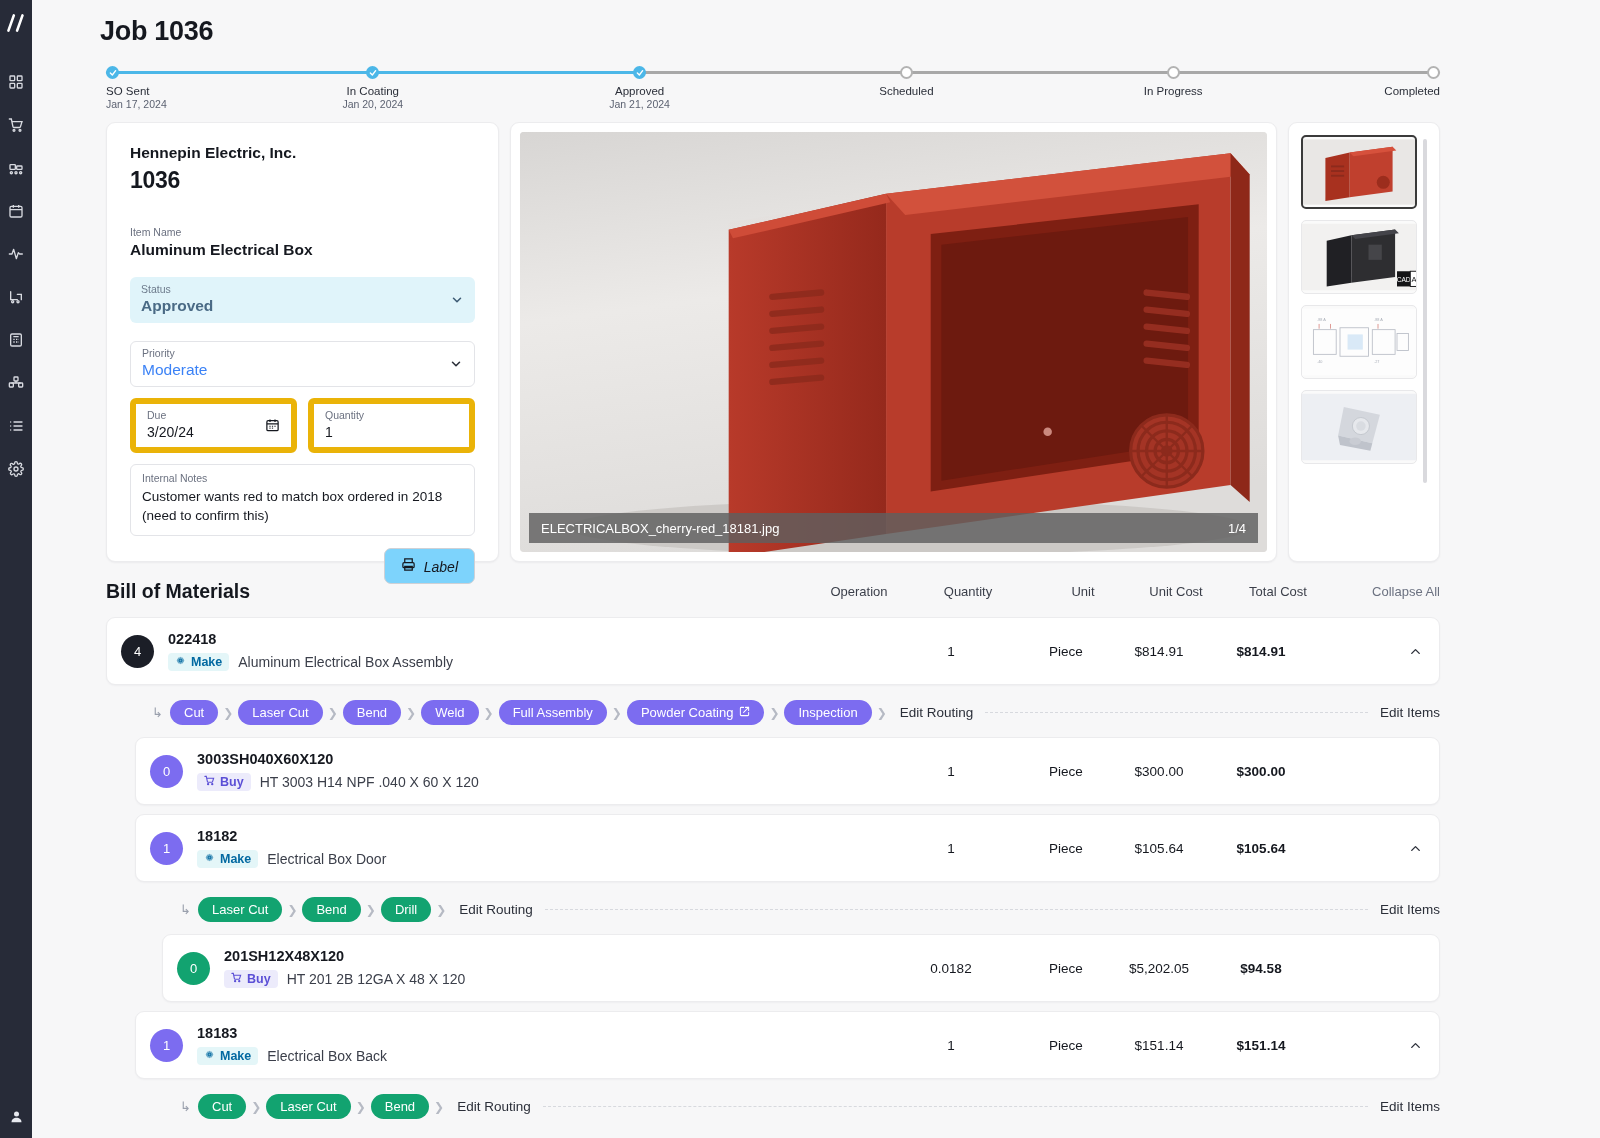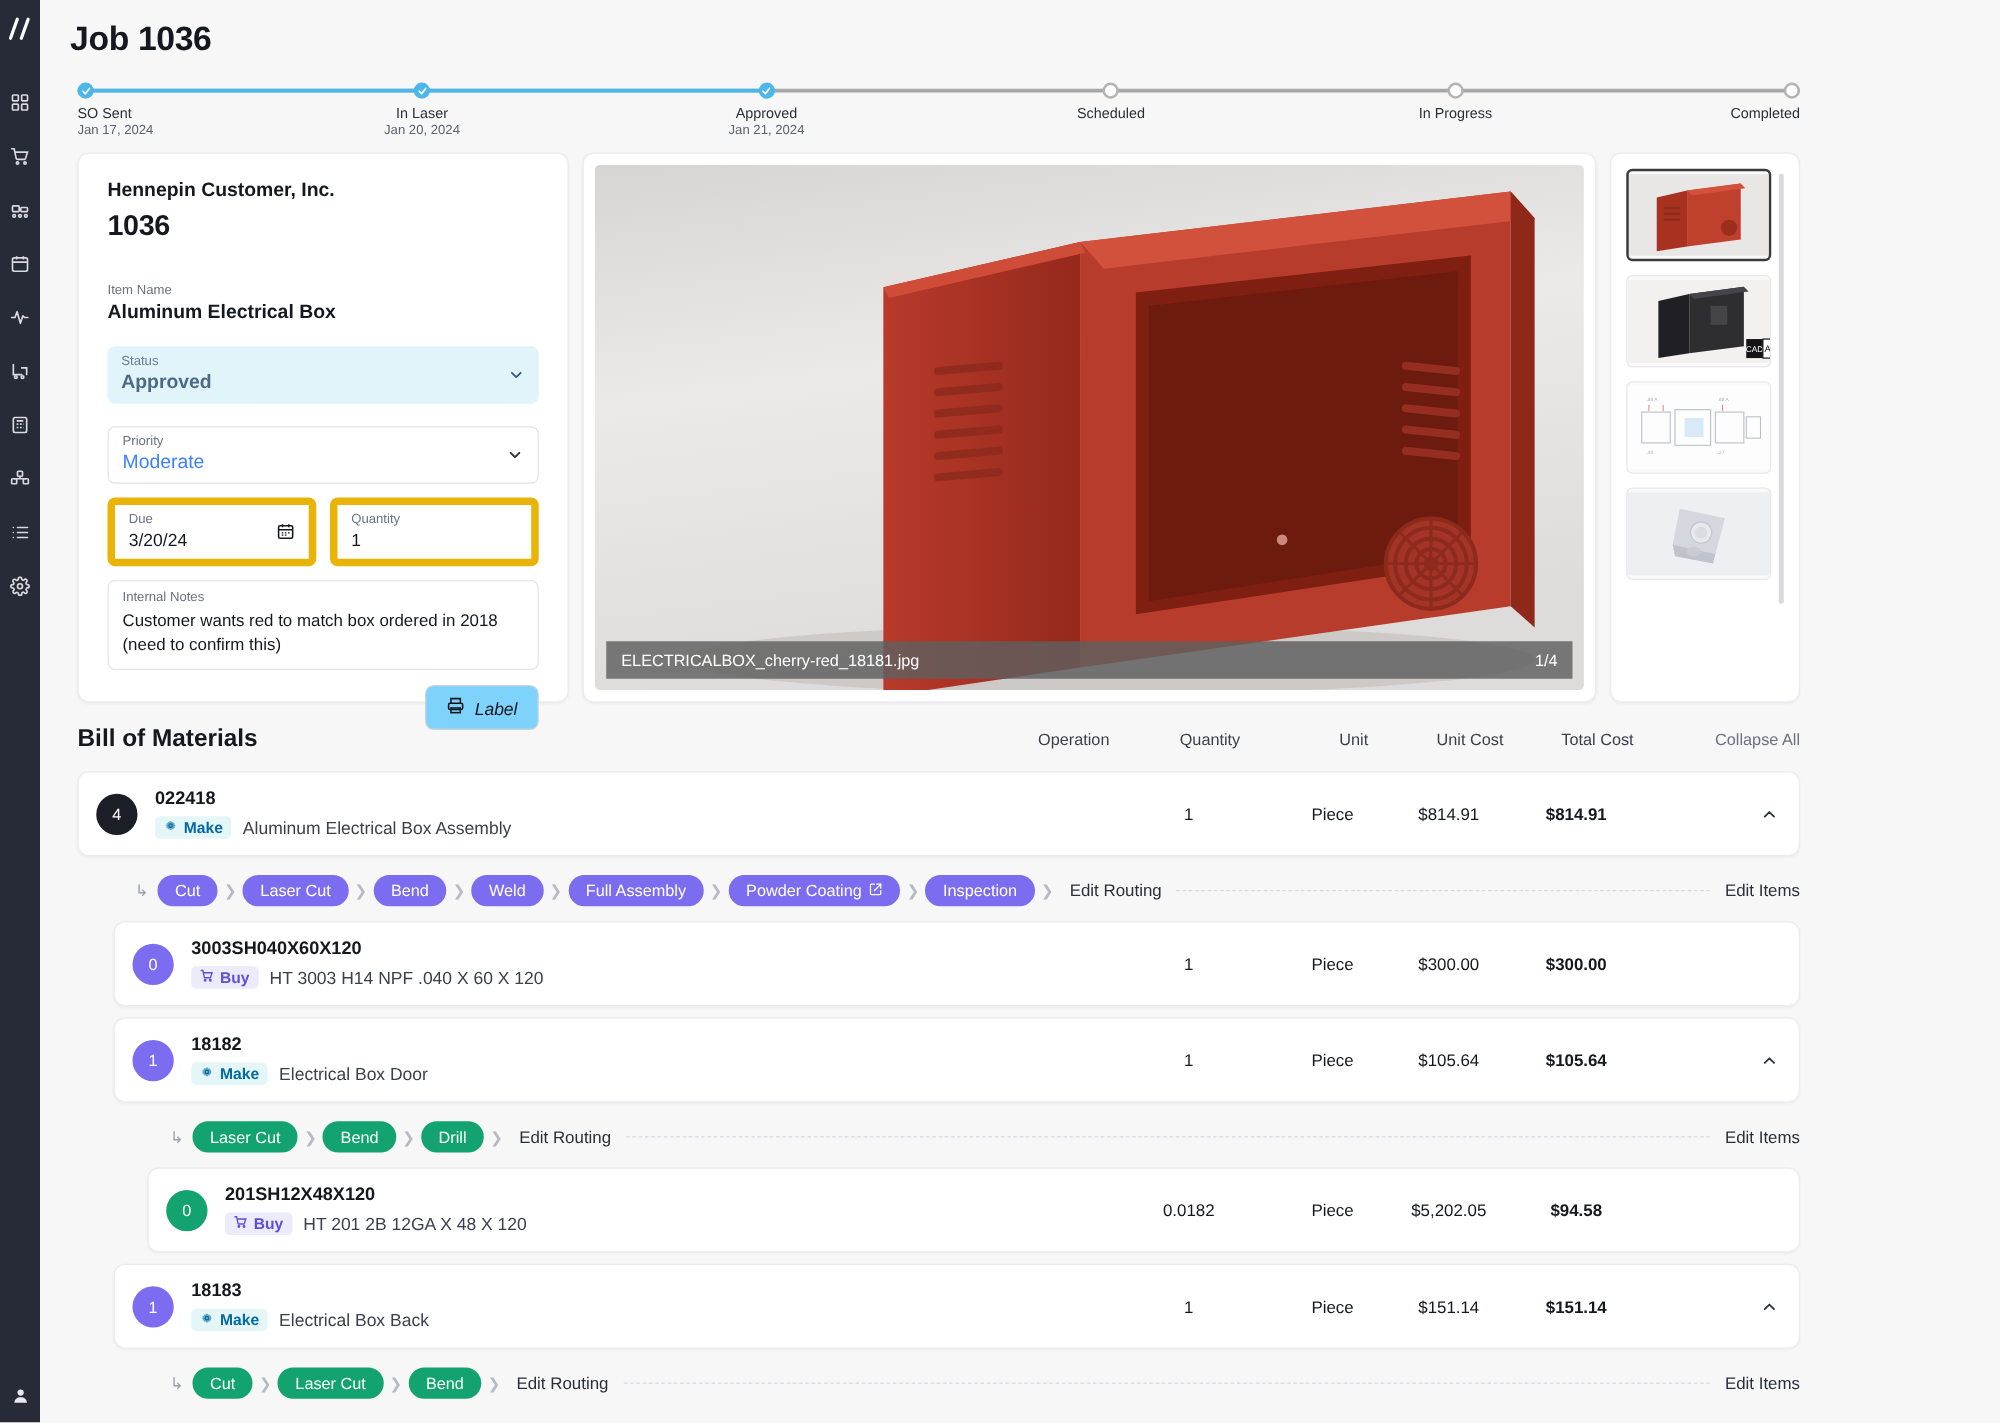--- a/index.html
+++ b/index.html
@@ -2,21 +2,21 @@
 <html><head>
 <meta charset="utf-8">
 <style>
   * { box-sizing: border-box; margin: 0; padding: 0; }
   html, body {
     width: 1600px; height: 1138px;
     font-family: "Liberation Sans", sans-serif;
     background: #f7f7f8;
     overflow: hidden;
   }
-  .app { display: flex; width: 1468px; height: 1138px; }
+  .app { display: flex; width: 1468px; height: 1138px; gap: 44px; }
 
   
   .sidebar {
     width: 32px; flex: 0 0 32px;
     background: #272b38;
     display: flex; flex-direction: column; align-items: center;
     padding-top: 10px; padding-bottom: 10px;
   }
   .logo { width: 26px; height: 26px; display:flex; align-items:center; justify-content:center; color:#fff; margin-bottom: 34px; }
   .nav { display:flex; flex-direction:column; align-items:center; gap: 19px; flex:1; }
@@ -287,21 +287,21 @@
             </div>
             <div class="step-label">SO Sent</div>
             <div class="step-date">Jan 17, 2024</div>
           </div>
           <div class="step">
             <div class="dot done">
               <svg viewBox="0 0 24 24" fill="none" stroke="currentColor" stroke-width="4" stroke-linecap="round" stroke-linejoin="round">
                 <path d="M4 12l6 6L20 5"></path>
               </svg>
             </div>
-            <div class="step-label">In Laser</div>
+            <div class="step-label">In Coating</div>
             <div class="step-date">Jan 20, 2024</div>
           </div>
           <div class="step">
             <div class="dot done">
               <svg viewBox="0 0 24 24" fill="none" stroke="currentColor" stroke-width="4" stroke-linecap="round" stroke-linejoin="round">
                 <path d="M4 12l6 6L20 5"></path>
               </svg>
             </div>
             <div class="step-label">Approved</div>
             <div class="step-date">Jan 21, 2024</div>
@@ -317,21 +317,21 @@
           <div class="step">
             <div class="dot"></div>
             <div class="step-label">Completed</div>
           </div>
         </div>
     </div>
 
     <div class="cards">
 
       <div class="card detail-card">
-        <div class="company">Hennepin Customer, Inc.</div>
+        <div class="company">Hennepin Electric, Inc.</div>
         <div class="jobnum">1036</div>
 
         <div class="field-label-plain">Item Name</div>
         <div class="field-value-plain">Aluminum Electrical Box</div>
 
         <div class="select-box status">
           <div class="sel-label accent">Status</div>
           <div class="sel-val accent">Approved</div>
           <span class="chev accent">
             <svg viewBox="0 0 24 24" fill="none" stroke="currentColor" stroke-width="2.6" stroke-linecap="round" stroke-linejoin="round">

